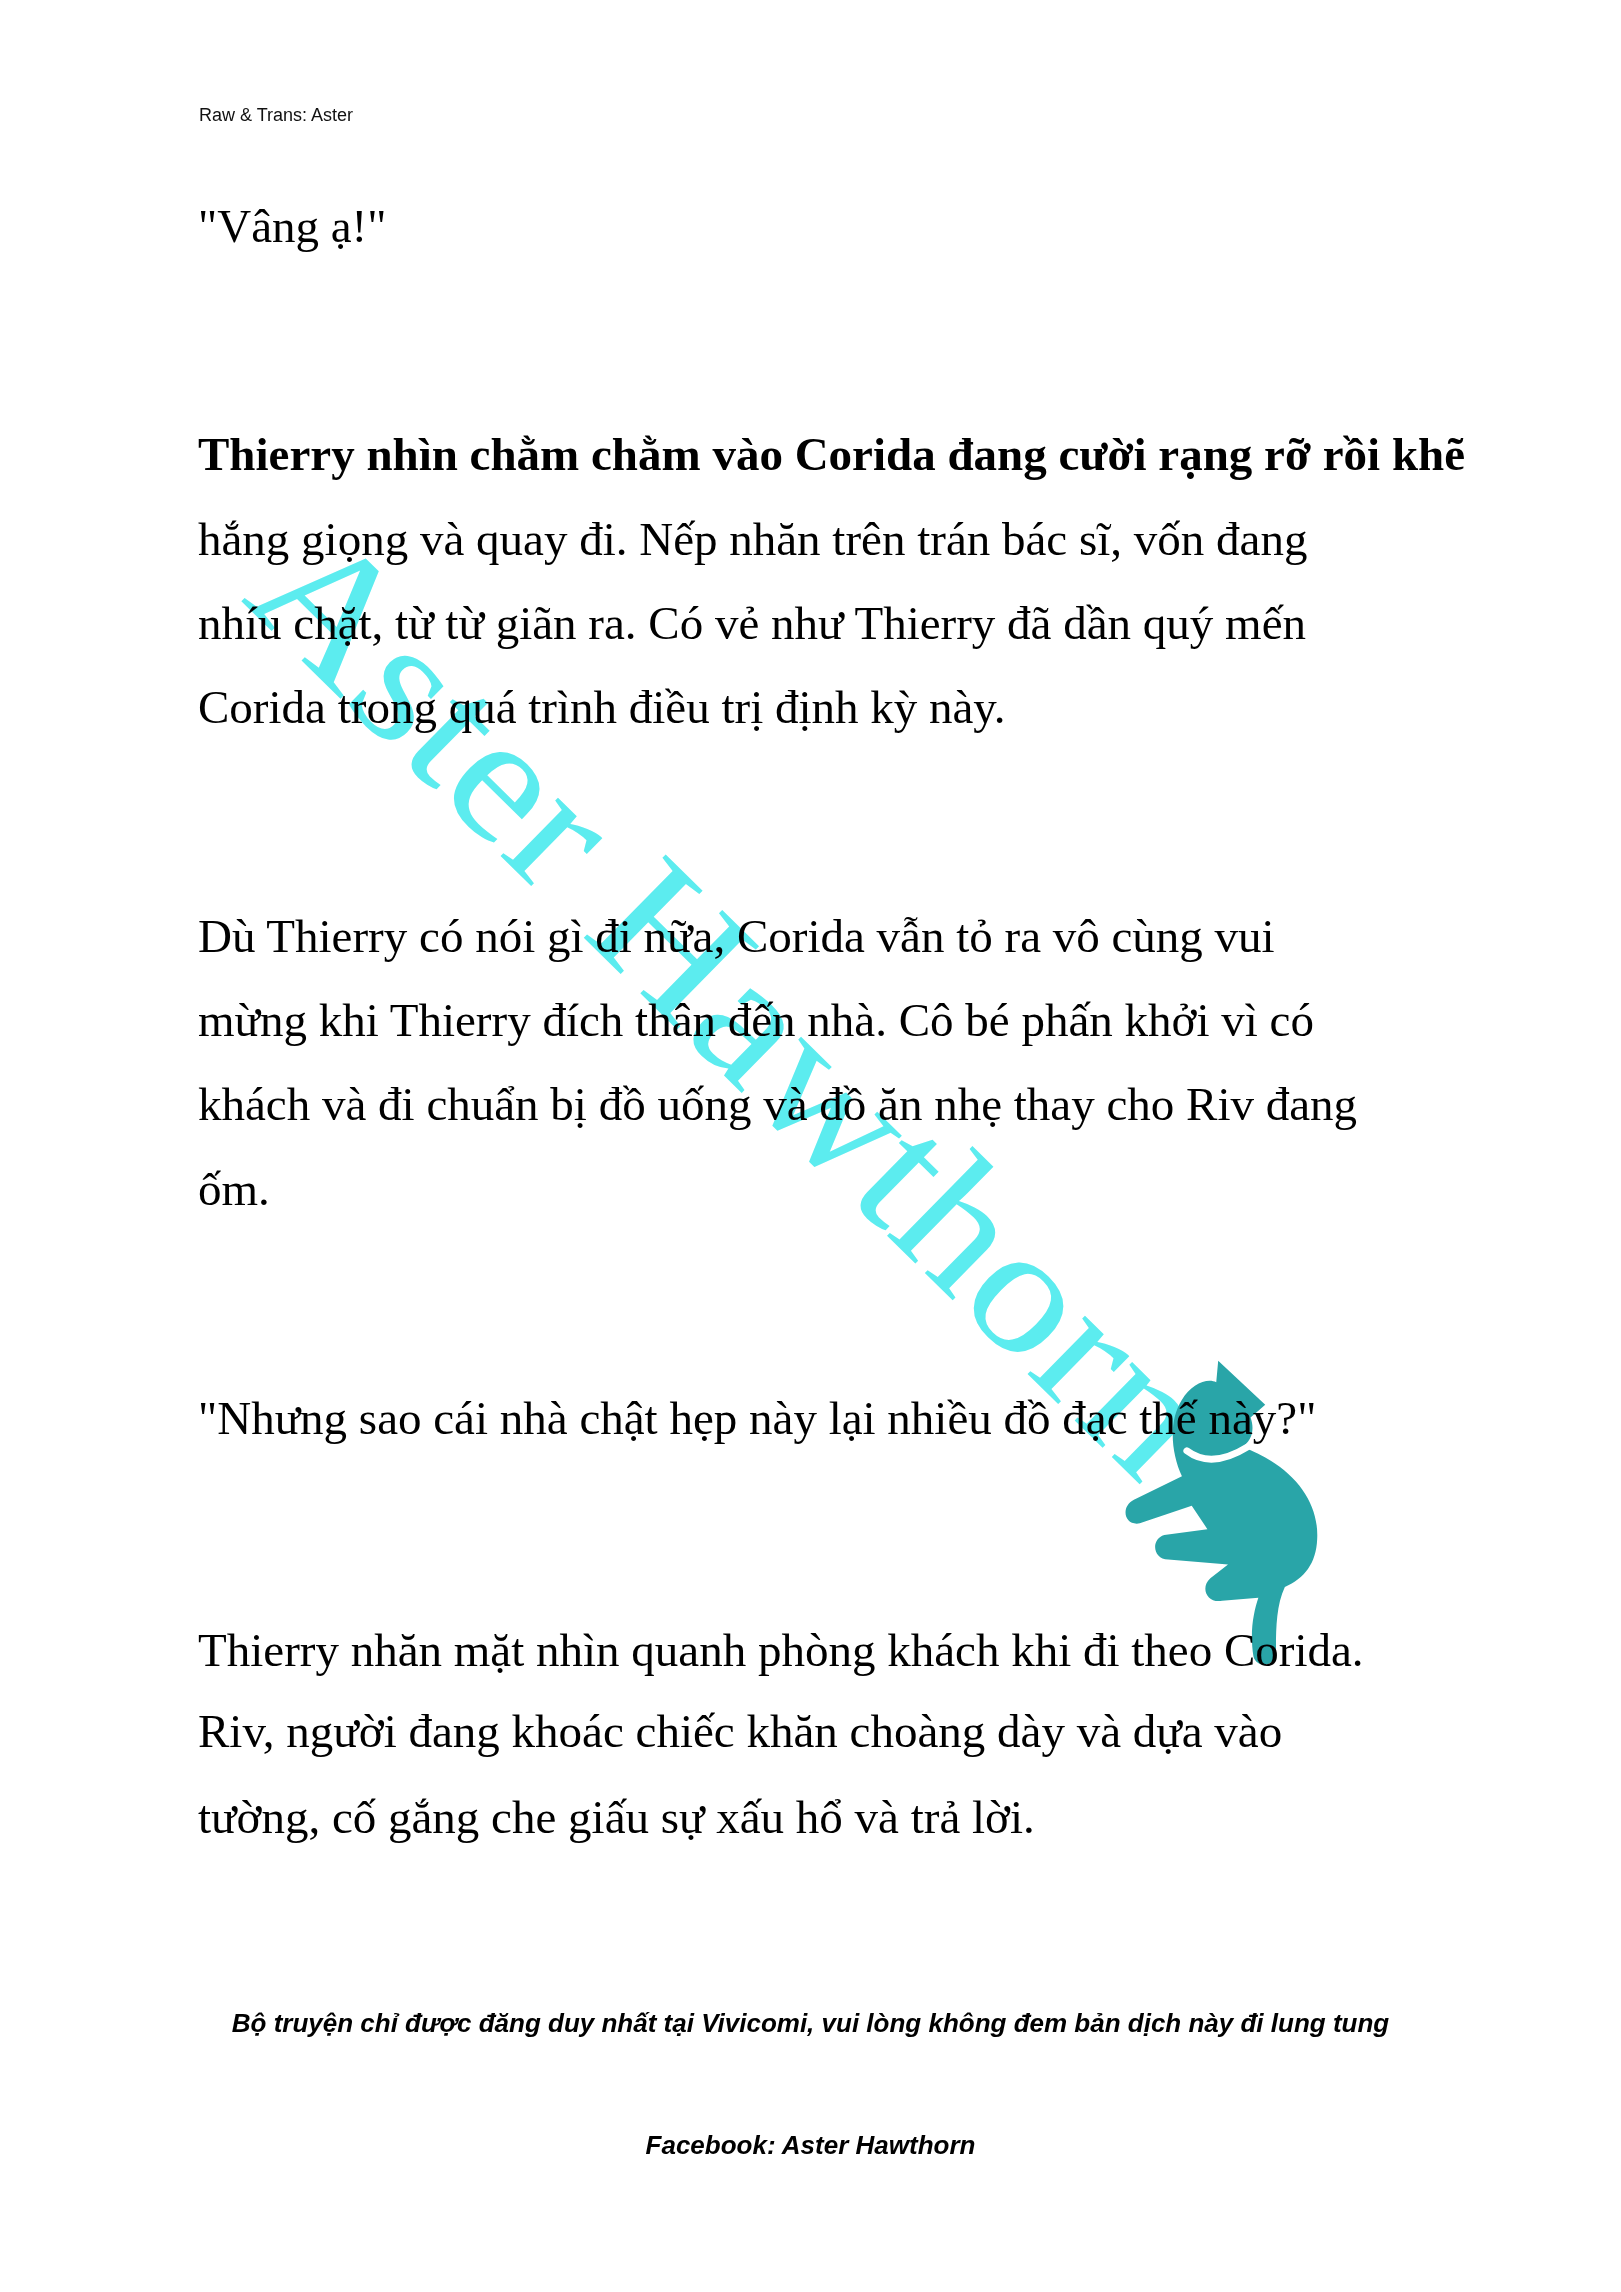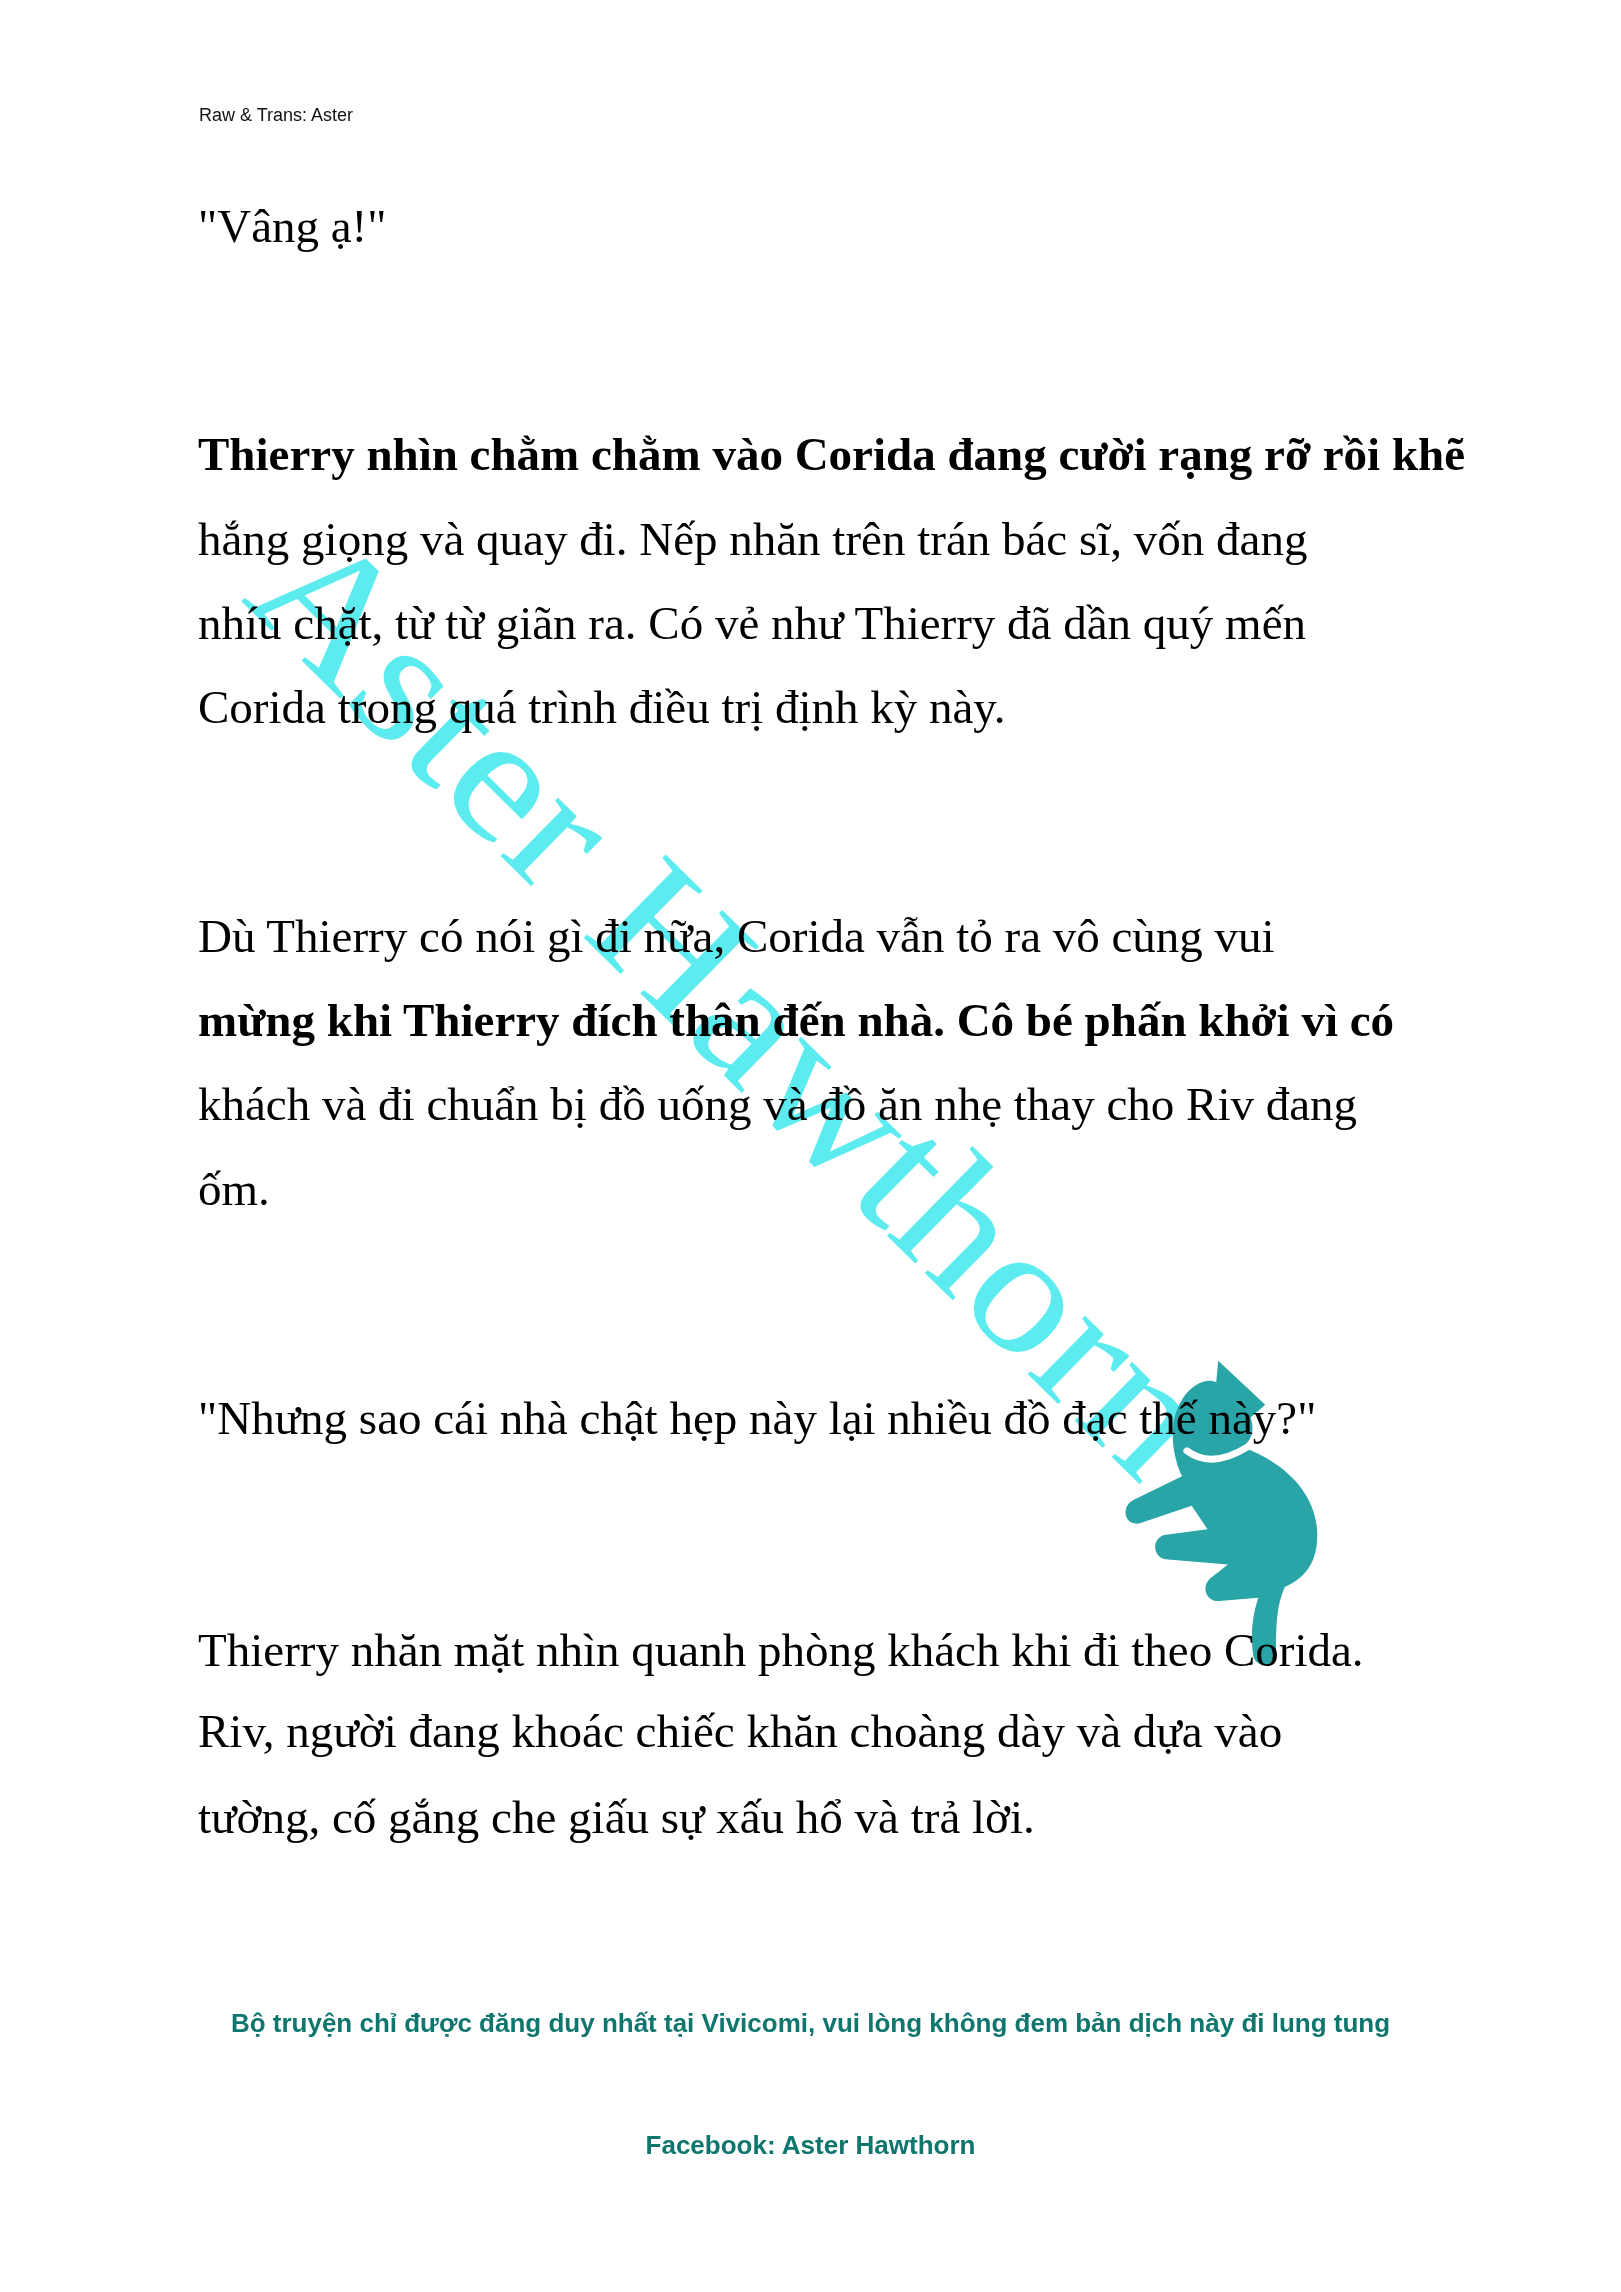--- a/index.html
+++ b/index.html
@@ -2,21 +2,21 @@
 <html><head>
 <meta charset="utf-8">
 <style>
   html, body { margin: 0; padding: 0; background: #ffffff; }
   body { width: 1621px; height: 2293px; position: relative; overflow: hidden; }
   .page { position: absolute; left: 0; top: 0; width: 1621px; height: 2293px; background: #ffffff; }
   .layer { position: absolute; left: 0; top: 0; width: 1621px; height: 2293px; }
   .line { position: absolute; white-space: nowrap; margin: 0; }
   .header-line { font-family: "Liberation Sans", sans-serif; font-size: 18px; line-height: 28px; color: #111111; }
   .body-line { font-family: "Liberation Serif", serif; font-size: 47px; line-height: 47px; color: #000000; }
-  .footer-line { font-family: "Liberation Sans", sans-serif; font-size: 26px; line-height: 26px; font-weight: bold; color: #0f766e; width: 1621px; left: 0; text-align: center; }
+  .footer-line { font-family: "Liberation Sans", sans-serif; font-size: 26px; line-height: 26px; font-weight: bold; font-style: italic; color: #000000; width: 1621px; left: 0; text-align: center; }
   .logo {
     position: absolute; left: 29px; top: 2213px; width: 216px; height: 74px;
   }
   .logo-text {
     position: absolute; left: 0; top: 0;
     font-family: "Liberation Sans", sans-serif; font-weight: bold; font-style: italic;
     font-size: 55px; line-height: 59px; letter-spacing: -2px;
     background: linear-gradient(180deg, #5f77c0 0%, #9fb4e6 100%);
     -webkit-background-clip: text; background-clip: text; color: transparent;
     transform: scaleX(1.05); transform-origin: left top;
@@ -66,21 +66,21 @@
     <div class="line header-line" style="left:199px; top:101px;">Raw &amp; Trans: Aster</div>
 
     <div class="line body-line" style="left:198px; top:203px;">"Vâng ạ!"</div>
 
     <div class="line body-line" style="left:198px; top:431px;font-weight:bold;">Thierry nhìn chằm chằm vào Corida đang cười rạng rỡ rồi khẽ</div>
     <div class="line body-line" style="left:198px; top:516px;">hắng giọng và quay đi. Nếp nhăn trên trán bác sĩ, vốn đang</div>
     <div class="line body-line" style="left:198px; top:600px;">nhíu chặt, từ từ giãn ra. Có vẻ như Thierry đã dần quý mến</div>
     <div class="line body-line" style="left:198px; top:684px;">Corida trong quá trình điều trị định kỳ này.</div>
 
     <div class="line body-line" style="left:198px; top:913px;">Dù Thierry có nói gì đi nữa, Corida vẫn tỏ ra vô cùng vui</div>
-    <div class="line body-line" style="left:198px; top:997px;font-weight:bold;">mừng khi Thierry đích thân đến nhà. Cô bé phấn khởi vì có</div>
+    <div class="line body-line" style="left:198px; top:997px;">mừng khi Thierry đích thân đến nhà. Cô bé phấn khởi vì có</div>
     <div class="line body-line" style="left:198px; top:1081px;">khách và đi chuẩn bị đồ uống và đồ ăn nhẹ thay cho Riv đang</div>
     <div class="line body-line" style="left:198px; top:1166px;">ốm.</div>
 
     <div class="line body-line" style="left:198px; top:1395px;">"Nhưng sao cái nhà chật hẹp này lại nhiều đồ đạc thế này?"</div>
 
     <div class="line body-line" style="left:198px; top:1627px;">Thierry nhăn mặt nhìn quanh phòng khách khi đi theo Corida.</div>
     <div class="line body-line" style="left:198px; top:1708px;">Riv, người đang khoác chiếc khăn choàng dày và dựa vào</div>
     <div class="line body-line" style="left:198px; top:1794px;">tường, cố gắng che giấu sự xấu hổ và trả lời.</div>
 
     <div class="line footer-line" style="top:2010px;">Bộ truyện chỉ được đăng duy nhất tại Vivicomi, vui lòng không đem bản dịch này đi lung tung</div>

